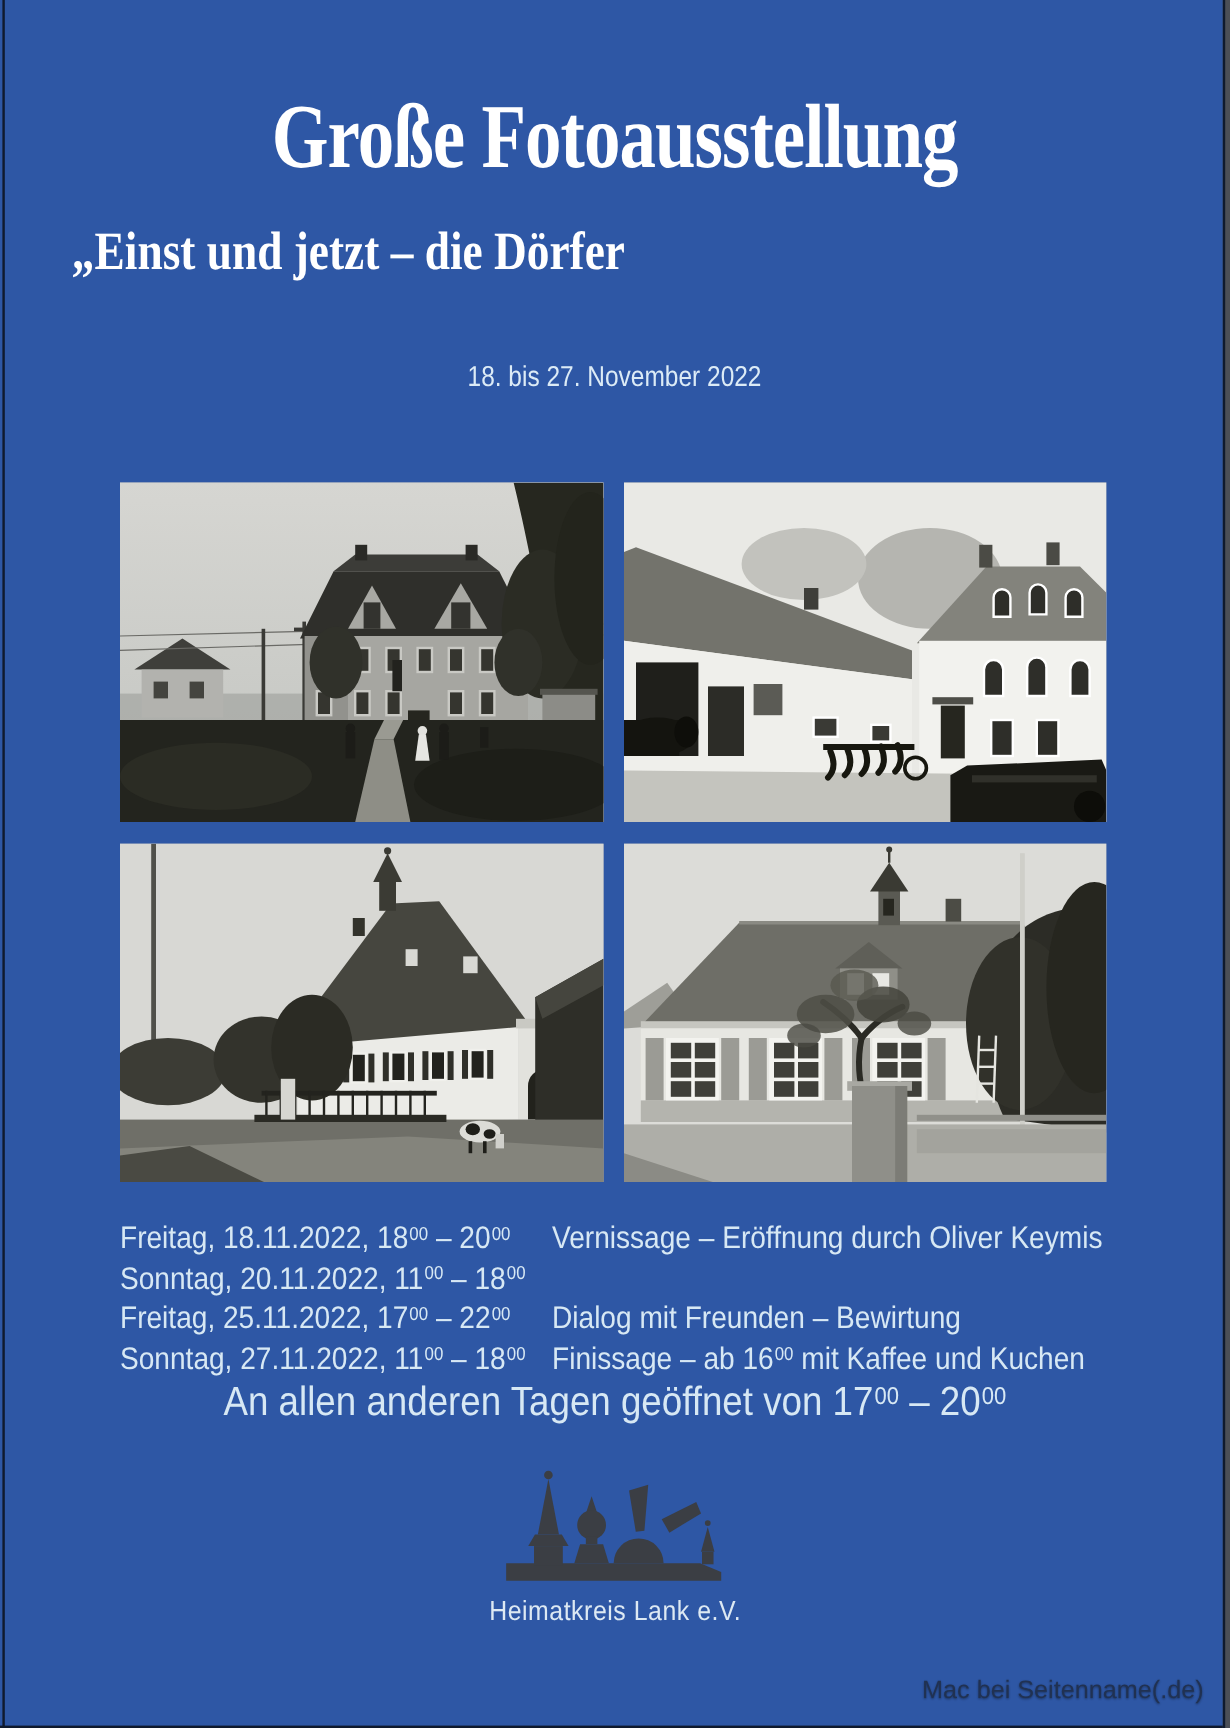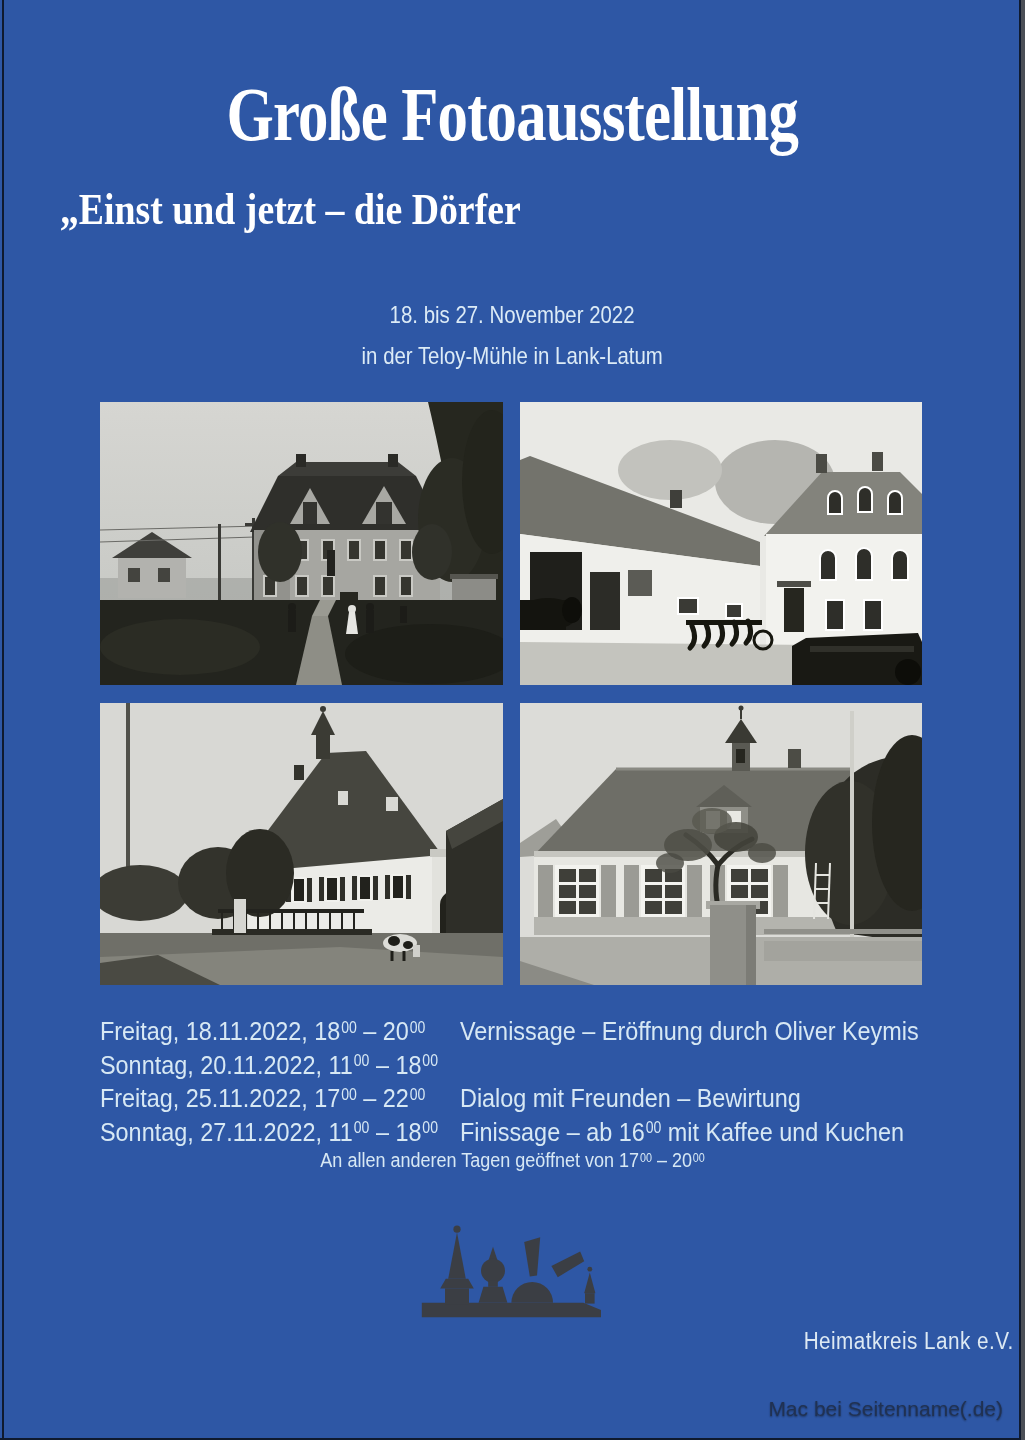--- a/index.html
+++ b/index.html
@@ -37,41 +37,40 @@
   .p4{left:520px;top:703px;width:402px;height:282px}
 
   .schedule{position:absolute;left:100px;top:1016px;width:940px;color:#d7e8f4;
     font-size:26px;transform:scaleX(.90);transform-origin:0 0;}
   .sched-row{display:flex;height:33.5px;align-items:baseline;}
   .sched-left{flex:0 0 400px;white-space:nowrap;}
   .sched-right{flex:1;white-space:nowrap;}
   .sup{font-size:.60em;position:relative;top:-.45em;margin-left:1px;}
 
   .schedule-footer{position:absolute;left:0;top:1149px;width:100%;text-align:center;
-    color:#d7e8f4;font-size:20px;}
+    color:#d7e8f4;font-size:34px;}
 
   .logo-wrap{position:absolute;left:0;top:1218px;width:100%;text-align:center;}
   .logo{width:236px;height:104px;}
-  .logo-caption{margin-top:2px;font-size:23px;color:#dde9f3;letter-spacing:.5px;text-align:right;}
+  .logo-caption{margin-top:2px;font-size:23px;color:#dde9f3;letter-spacing:.5px;}
 
   .watermark{position:absolute;right:22px;top:1397px;font-size:21px;color:#20304e;
     text-shadow:0 1px 2px rgba(0,0,0,.45);opacity:.95;}
 </style>
 </head>
 <body>
 
 <div class="poster">
 
   <h1 class="title"><span class="condense">Große Fotoausstellung</span></h1>
 
   <h2 class="subtitle s1"><span class="condense-sub">„Einst und jetzt – die Dörfer</span></h2>
 
   <div class="dateblock">
     <div><span class="condense-85">18. bis 27. November 2022</span></div>
-    <div><span class="condense-85">in der Teloy-Mühle in Lank-Latum</span></div>
   </div>
 
   <figure class="photo p1" aria-label="Historic black-and-white photo: three-storey villa with mansard roof, people on a dirt path, trees">
     <svg viewBox="0 0 403 283" xmlns="http://www.w3.org/2000/svg">
       <defs>
         <linearGradient id="sky1" x1="0" y1="0" x2="0" y2="1">
           <stop offset="0" stop-color="#d6d6d2"></stop>
             <stop offset="1" stop-color="#c2c4c0"></stop>
         </linearGradient>
       </defs>

